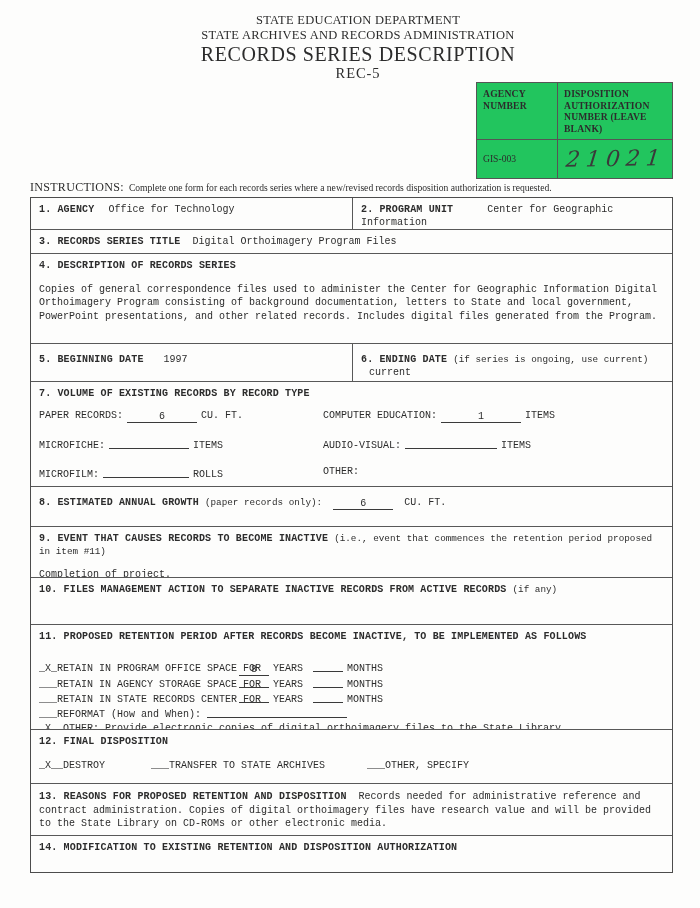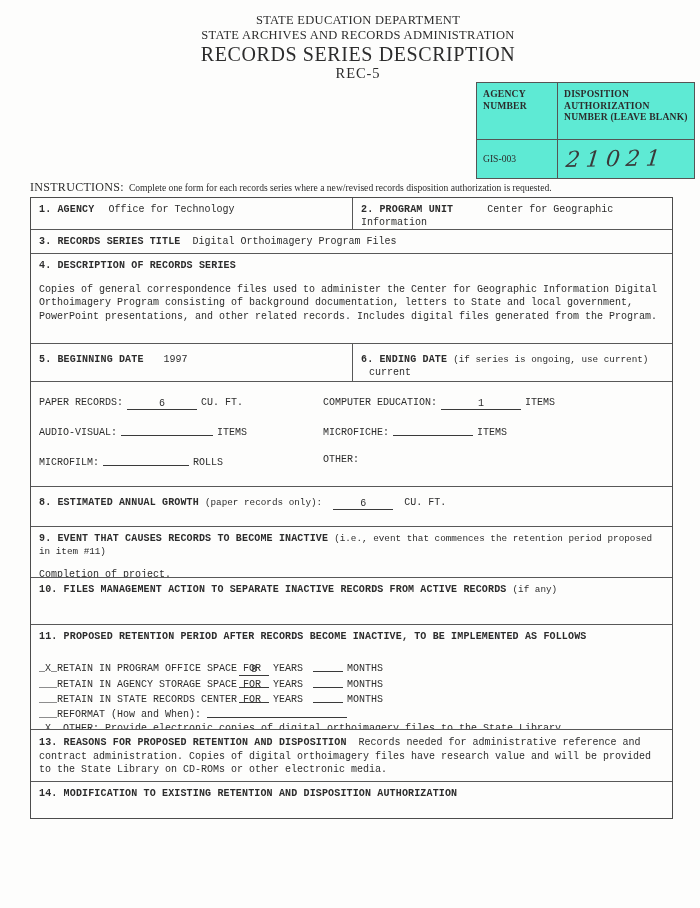--- a/index.html
+++ b/index.html
@@ -6,23 +6,23 @@
   .page{position:relative;width:700px;height:908px;background:#fdfdfc;
         font-family:"Liberation Serif",serif;color:#2c2c2c;overflow:hidden;}
 
   
   .hdr{position:absolute;top:13px;left:8px;width:100%;text-align:center;}
   .hdr-l1{font-size:12.5px;line-height:14.5px;letter-spacing:0.3px;}
   .hdr-l3{font-size:20px;line-height:19px;margin-top:3px;letter-spacing:0.6px;}
   .hdr-l4{font-size:14.5px;line-height:17px;margin-top:1px;letter-spacing:0.9px;}
 
   
-  .auth{position:absolute;left:476px;top:82px;width:219px;box-sizing:border-box;
+  .auth{position:absolute;left:476px;top:82px;width:197px;box-sizing:border-box;
         border:1.6px solid #555;display:grid;grid-template-columns:81px 1fr;
-        grid-template-rows:57px 38px;background:#5eead4;}
+        grid-template-rows:57px 38px;background:#22c55e;}
   .ac{box-sizing:border-box;padding:5px 6px;font-size:9.6px;line-height:11.5px;}
   .ac.c1{border-right:1.5px solid #555;}
   .ac.hc{border-bottom:1.5px solid #555;font-weight:bold;letter-spacing:0.2px;}
   .ac.vc{display:flex;align-items:center;}
   .hand{font-family:"DejaVu Serif",serif;font-style:italic;font-size:22px;
         letter-spacing:6px;transform:skewX(-7deg) rotate(-1deg);padding-left:8px;color:#3a3a3a;}
 
   
   .instr{position:absolute;left:30px;top:177px;width:650px;white-space:nowrap;}
   .instr-label{font-size:12px;letter-spacing:0.3px;}
@@ -119,32 +119,33 @@
         <span class="ml14">1997</span>
       </div>
       <div class="cell rgt" style="padding-top:10px;">
         <span class="lbl">6. ENDING DATE</span>
         <span class="note">(if series is ongoing, use current)</span>
         <span class="ml8">current</span>
       </div>
     </div>
 
     <div class="row h-r7">
+      <div class="lbl">7.  VOLUME OF EXISTING RECORDS BY RECORD TYPE</div>
       <div class="vol-grid">
         <div class="field">
           <span>PAPER RECORDS:</span><span class="blank bw70">6</span><span>CU. FT.</span>
         </div>
         <div class="field">
           <span>COMPUTER EDUCATION:</span><span class="blank bw80">1</span><span>ITEMS</span>
         </div>
         <div class="field">
+          <span>MICROFICHE:</span><span class="blank bw80"></span><span>ITEMS</span>
+        </div>
+        <div class="field">
           <span>AUDIO-VISUAL:</span><span class="blank bw92"></span><span>ITEMS</span>
-        </div>
-        <div class="field">
-          <span>MICROFICHE:</span><span class="blank bw80"></span><span>ITEMS</span>
         </div>
         <div class="field">
           <span>MICROFILM:</span><span class="blank bw86"></span><span>ROLLS</span>
         </div>
         <div class="field">
           <span>OTHER:</span>
         </div>
       </div>
     </div>
 
@@ -182,20 +183,26 @@
         </div>
         <div class="ret-line">
           <span>___</span><span>REFORMAT (How and When):</span> <span class="blank bw140"></span>
         </div>
         <div class="ret-line">
           <span>_X__</span><span>OTHER:</span><span class="ml6">Provide electronic copies of digital orthoimagery files to the State Library.</span>
         </div>
       </div>
     </div>
 
+    <div class="row h-r12">
+      <div class="lbl">12. FINAL DISPOSITION</div>
+      <div class="fd-line">
+        <span><span>_X__</span><span>DESTROY</span></span><span class="fd-opt2"><span>___</span><span>TRANSFER TO STATE ARCHIVES</span></span><span class="fd-opt3"><span>___</span><span>OTHER, SPECIFY</span></span>
+      </div>
+    </div>
 
     <div class="row h-r13">
       <span class="lbl">13. REASONS FOR PROPOSED RETENTION AND DISPOSITION</span>
       <span class="ml6" style="line-height:13.5px;">Records needed for administrative reference and contract administration. Copies of digital orthoimagery files have research value and will be provided to the State Library on CD-ROMs or other electronic media.</span>
     </div>
 
     <div class="row h-r14">
       <span class="lbl">14. MODIFICATION TO EXISTING RETENTION AND DISPOSITION AUTHORIZATION</span>
     </div>
 

